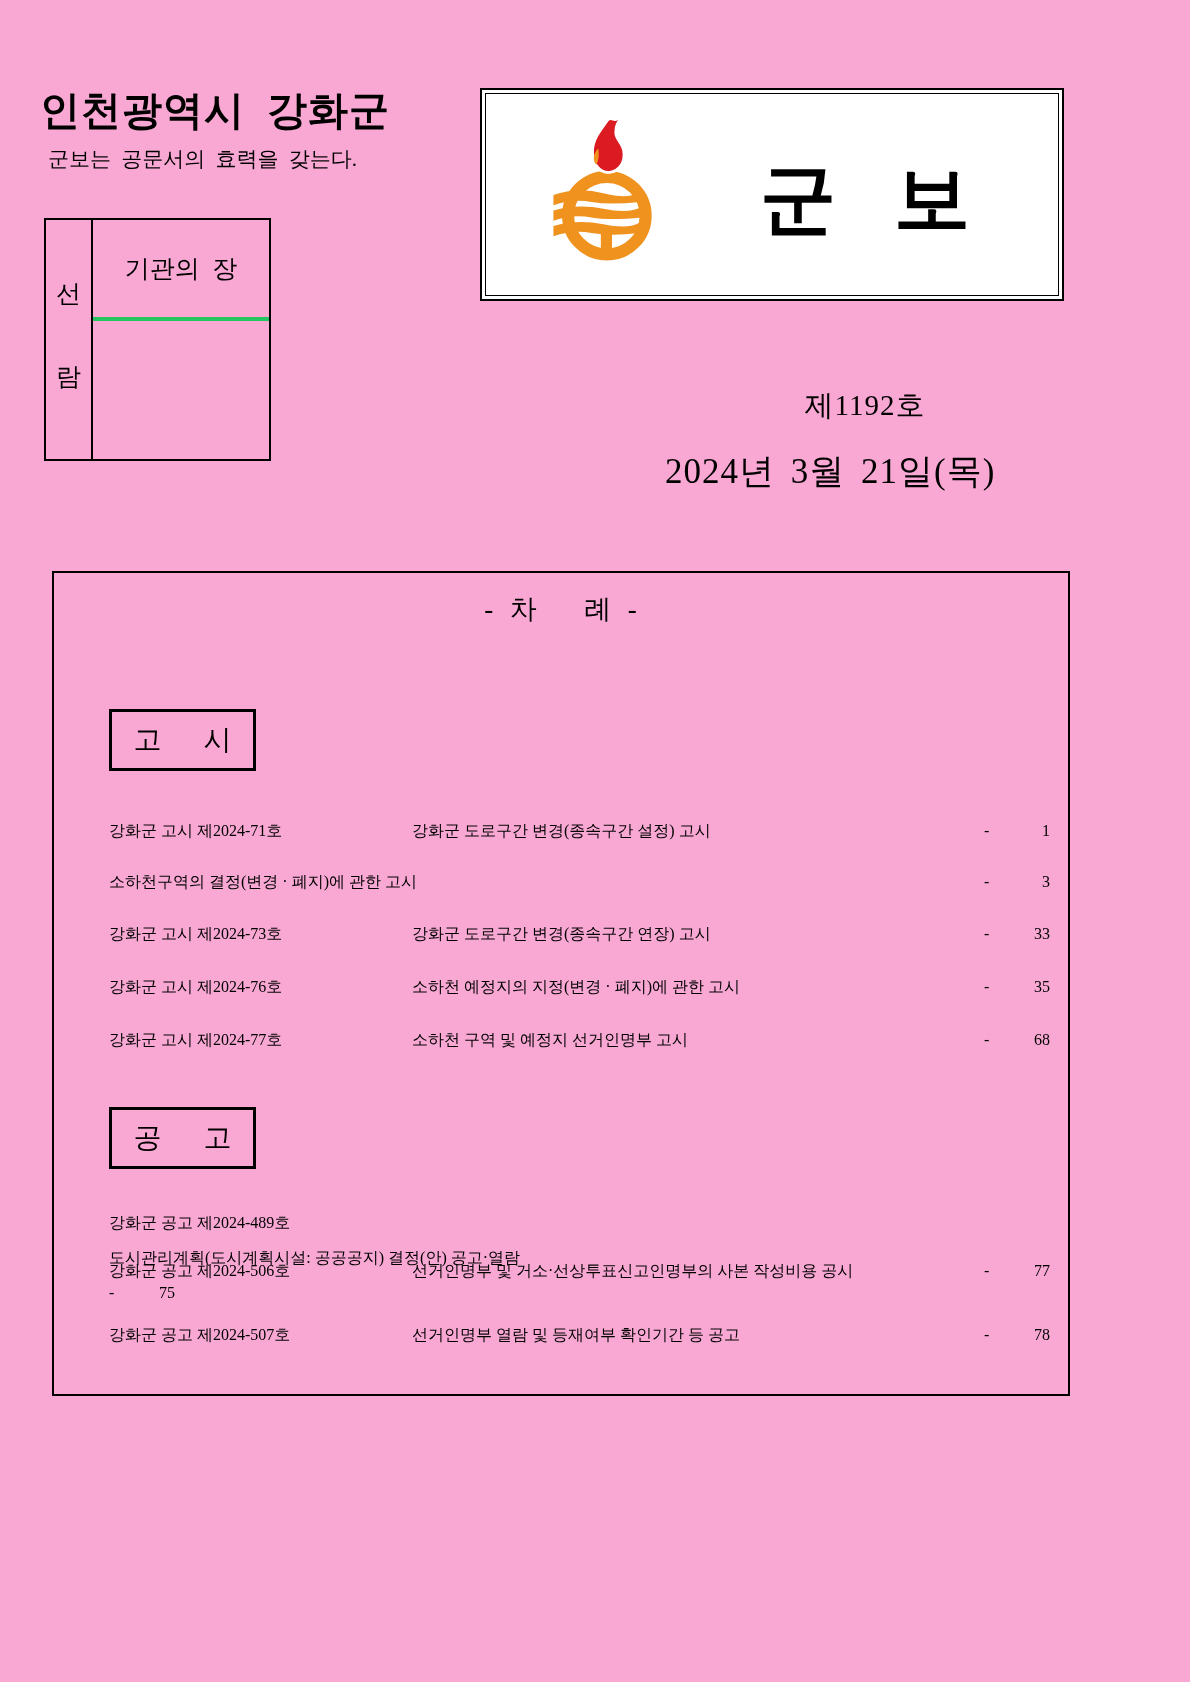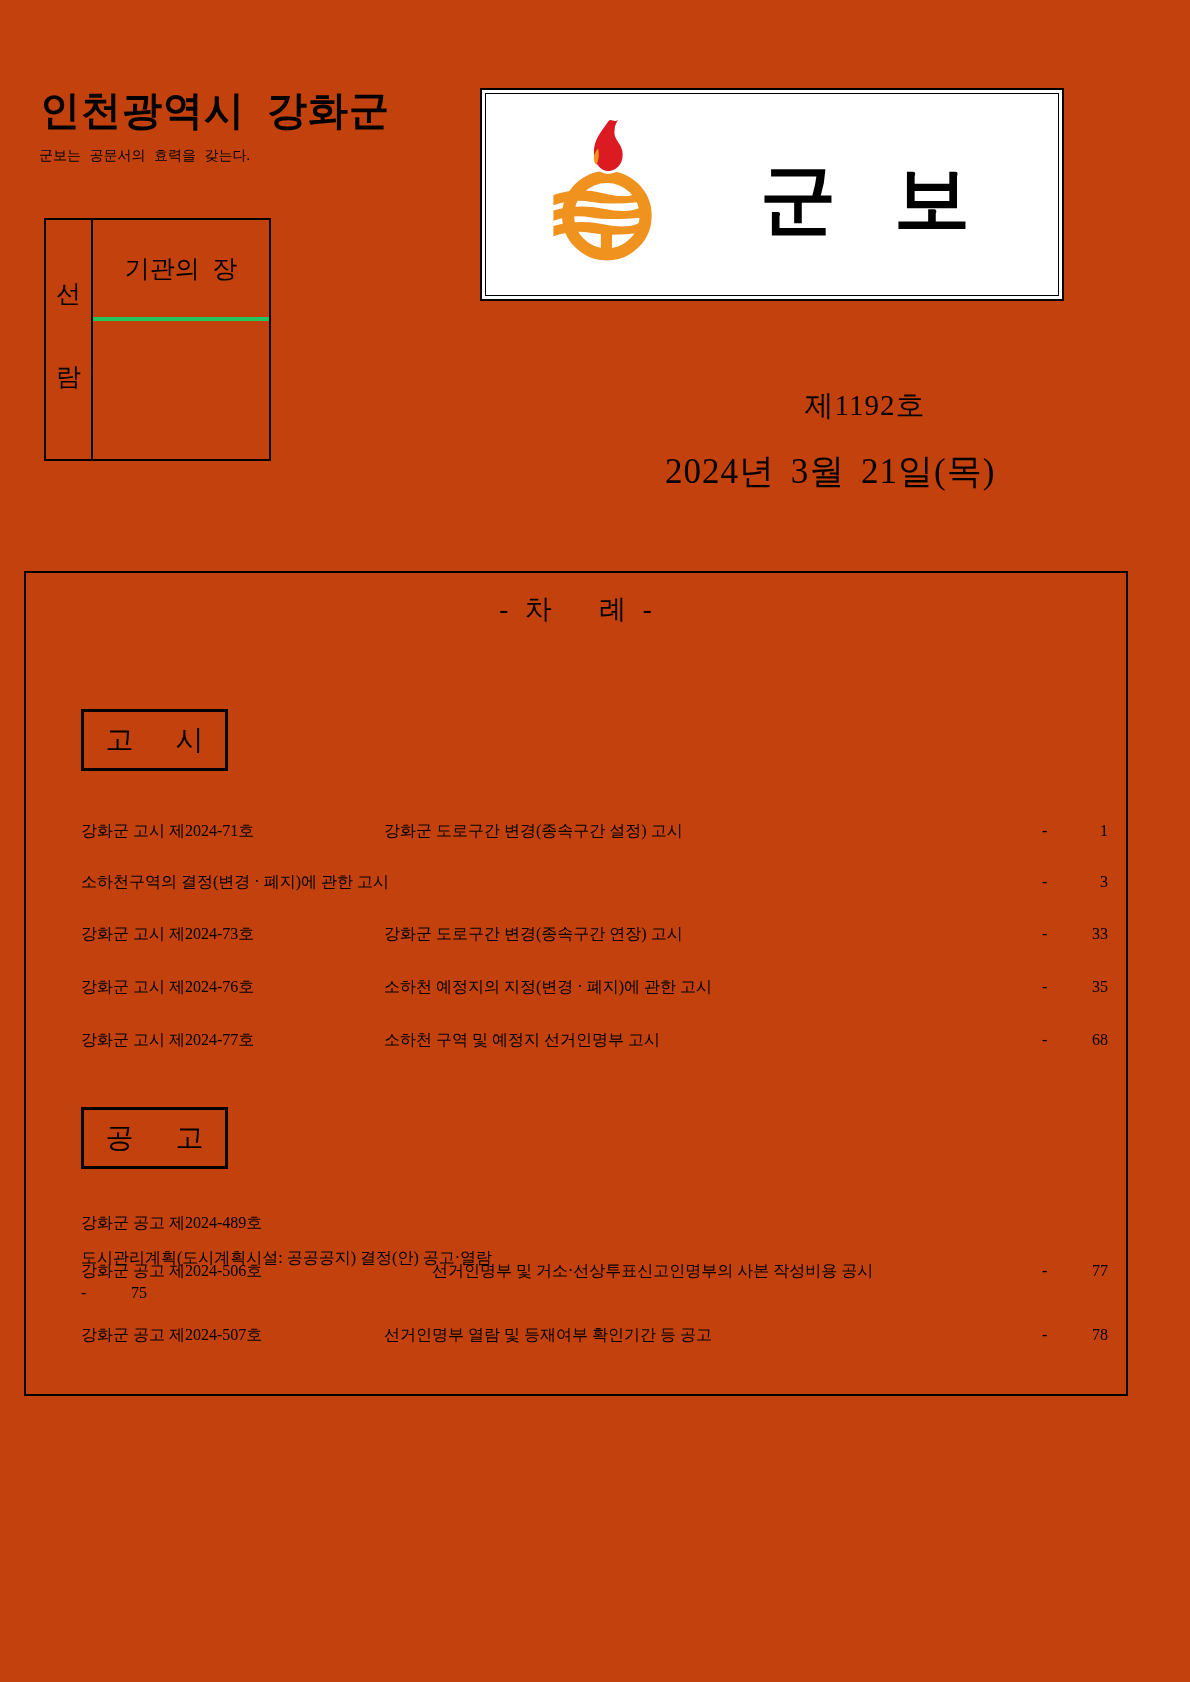--- a/index.html
+++ b/index.html
@@ -1,34 +1,34 @@
 <!DOCTYPE html>
 <html><head>
 <meta charset="utf-8">
 <style>
   * { margin:0; padding:0; box-sizing:border-box; }
   html,body { background:#ffffff; }
   .page {
     position:relative;
     width:1190px; height:1682px;
-    background:#c2410c;
+    background:#f9a8d4;
     font-family:"Liberation Serif","DejaVu Serif",serif;
     color:#000;
     overflow:hidden;
   }
   
   .org-title {
     position:absolute; left:40px; top:90px;
     font-family:"Liberation Sans","DejaVu Sans",sans-serif;
     font-weight:bold; font-size:40px; letter-spacing:1px; word-spacing:10px;
     line-height:1;
   }
   .motto {
-    position:absolute; left:39px; top:148px;
-    font-size:14px; word-spacing:5px; line-height:1.1;
+    position:absolute; left:48px; top:148px;
+    font-size:21px; word-spacing:5px; line-height:1.1;
   }
   
   .seal-table {
     position:absolute; left:44px; top:218px;
     width:227px; height:243px;
     border:2px solid #000;
     display:flex;
   }
   .seal-side {
     width:47px; border-right:2px solid #000;
@@ -63,22 +63,22 @@
   .issue-no {
     position:absolute; left:665px; top:386px; width:400px;
     text-align:center; font-size:29px; letter-spacing:1px;
   }
   .issue-date {
     position:absolute; left:665px; top:448px; width:400px;
     text-align:left; font-size:35px; letter-spacing:1px; word-spacing:6px;
   }
   
   .toc-box {
-    position:absolute; left:24px; top:571px;
-    width:1104px; height:825px;
+    position:absolute; left:52px; top:571px;
+    width:1018px; height:825px;
     border:2px solid #000;
   }
   .toc-heading {
     position:absolute; left:0; top:18px; width:100%;
     text-align:center; font-size:27px; white-space:pre; letter-spacing:1px;
   }
   .section-label-box {
     position:absolute; left:55px; width:147px; height:62px;
     border:3px solid #000;
     display:flex; align-items:center; justify-content:center;
@@ -86,21 +86,21 @@
   }
   .label-gosi { top:136px; }
   .label-gonggo { top:534px; }
   .toc-row {
     position:absolute; left:55px; right:18px;
     display:flex; align-items:flex-start;
     font-size:16px; line-height:35px;
   }
   .row-1 { top:240px; } .row-2 { top:291px; } .row-3 { top:343px; }
   .row-4 { top:396px; } .row-5 { top:449px; }
-  .row-6 { top:632px;flex-direction:column; } .row-7 { top:680px;gap:48px; } .row-8 { top:744px; }
+  .row-6 { top:632px;flex-direction:column; } .row-7 { top:680px; } .row-8 { top:744px; }
   .c1 { width:303px; flex:none; white-space:nowrap; }
   .c2 { flex:1; padding-right:10px; }
   .c3 { width:66px; flex:none; display:flex; justify-content:space-between; }
 </style>
 </head>
 <body>
 
 <div class="page">
 
   <div class="org-title">인천광역시 강화군</div>

